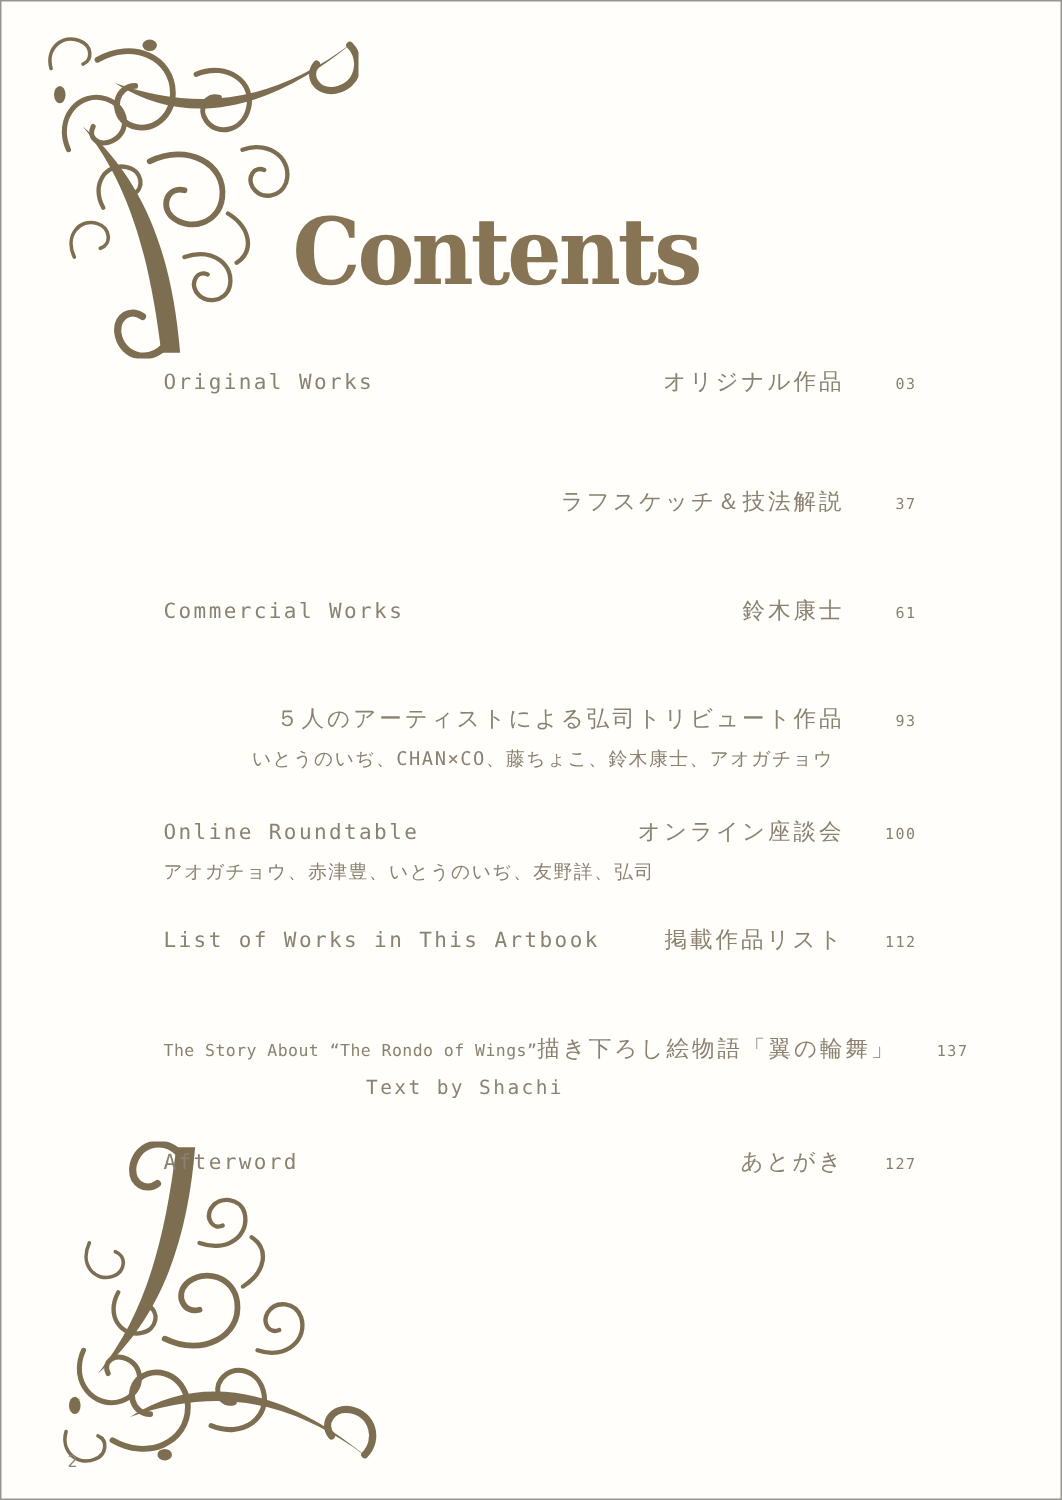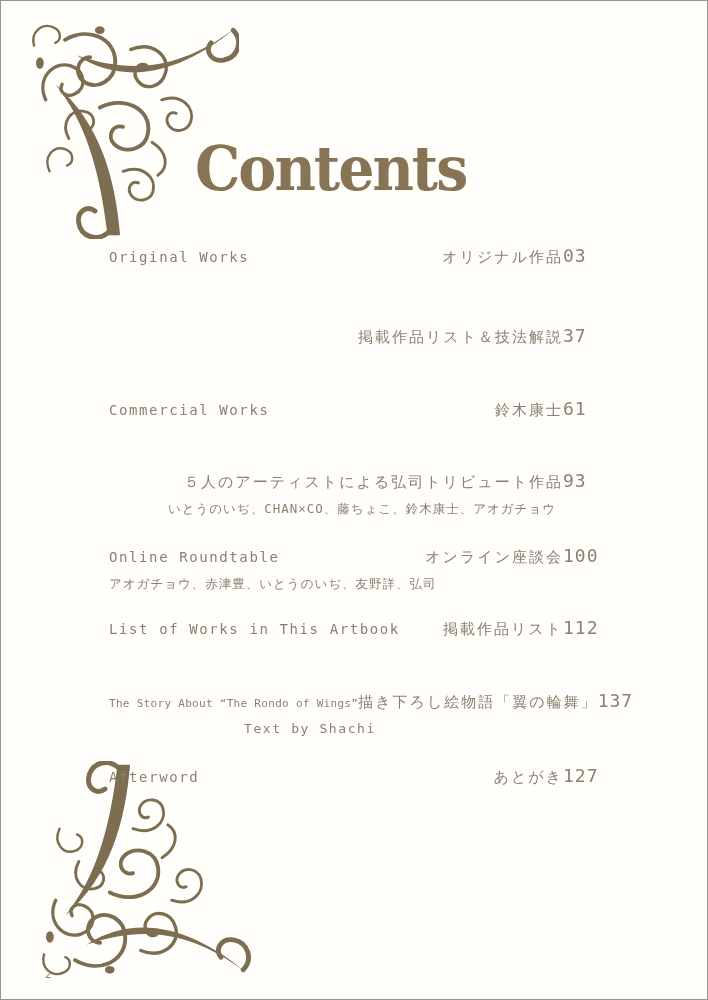--- a/index.html
+++ b/index.html
@@ -28,21 +28,21 @@
   .flourish{position:absolute;pointer-events:none;}
   .flourish.top{left:6px;top:6px;width:232px;height:232px;}
   .flourish.bottom{left:12px;top:760px;width:240px;height:232px;transform:scaleY(-1);}
   
   .toc{position:absolute;left:108px;width:502px;top:0;}
   .toc-item{position:absolute;left:0;right:0;}
   .toc-main{display:flex;align-items:baseline;white-space:nowrap;}
   .en{font-size:14px;letter-spacing:1.6px;}
   .en.small{font-size:11px;letter-spacing:0.3px;}
   .jp{margin-left:auto;font-size:15px;letter-spacing:2px;text-align:right;}
-  .num{width:48px;flex:0 0 48px;text-align:left;font-size:18px;letter-spacing:1px;}
+  .num{width:48px;flex:0 0 48px;text-align:right;font-size:10px;letter-spacing:1px;}
   .credits{font-size:12.5px;letter-spacing:1px;margin-top:9px;white-space:nowrap;}
   .credits.al-right{text-align:right;padding-right:55px;}
   .credits.al-right2{text-align:left;padding-right:114px;}
   .credits.al-left{text-align:left;padding-left:135px;letter-spacing:1.6px;font-size:13px;}
   
   .folio{
     position:absolute;left:44px;top:967px;
     font-size:11px;color:#8c8578;letter-spacing:0;
   }
 </style>
@@ -103,21 +103,21 @@
     <div class="toc-item" style="top:244px">
       <div class="toc-main">
         <span class="en">Original Works</span>
         <span class="jp">オリジナル作品</span>
         <span class="num">03</span>
       </div>
     </div>
 
     <div class="toc-item" style="top:324px">
       <div class="toc-main">
-        <span class="jp">掲載作品リスト＆技法解説</span>
+        <span class="jp">ラフスケッチ＆技法解説</span>
         <span class="num">37</span>
       </div>
     </div>
 
     <div class="toc-item" style="top:397px">
       <div class="toc-main">
         <span class="en">Commercial Works</span>
         <span class="jp">鈴木康士</span>
         <span class="num">61</span>
       </div>

